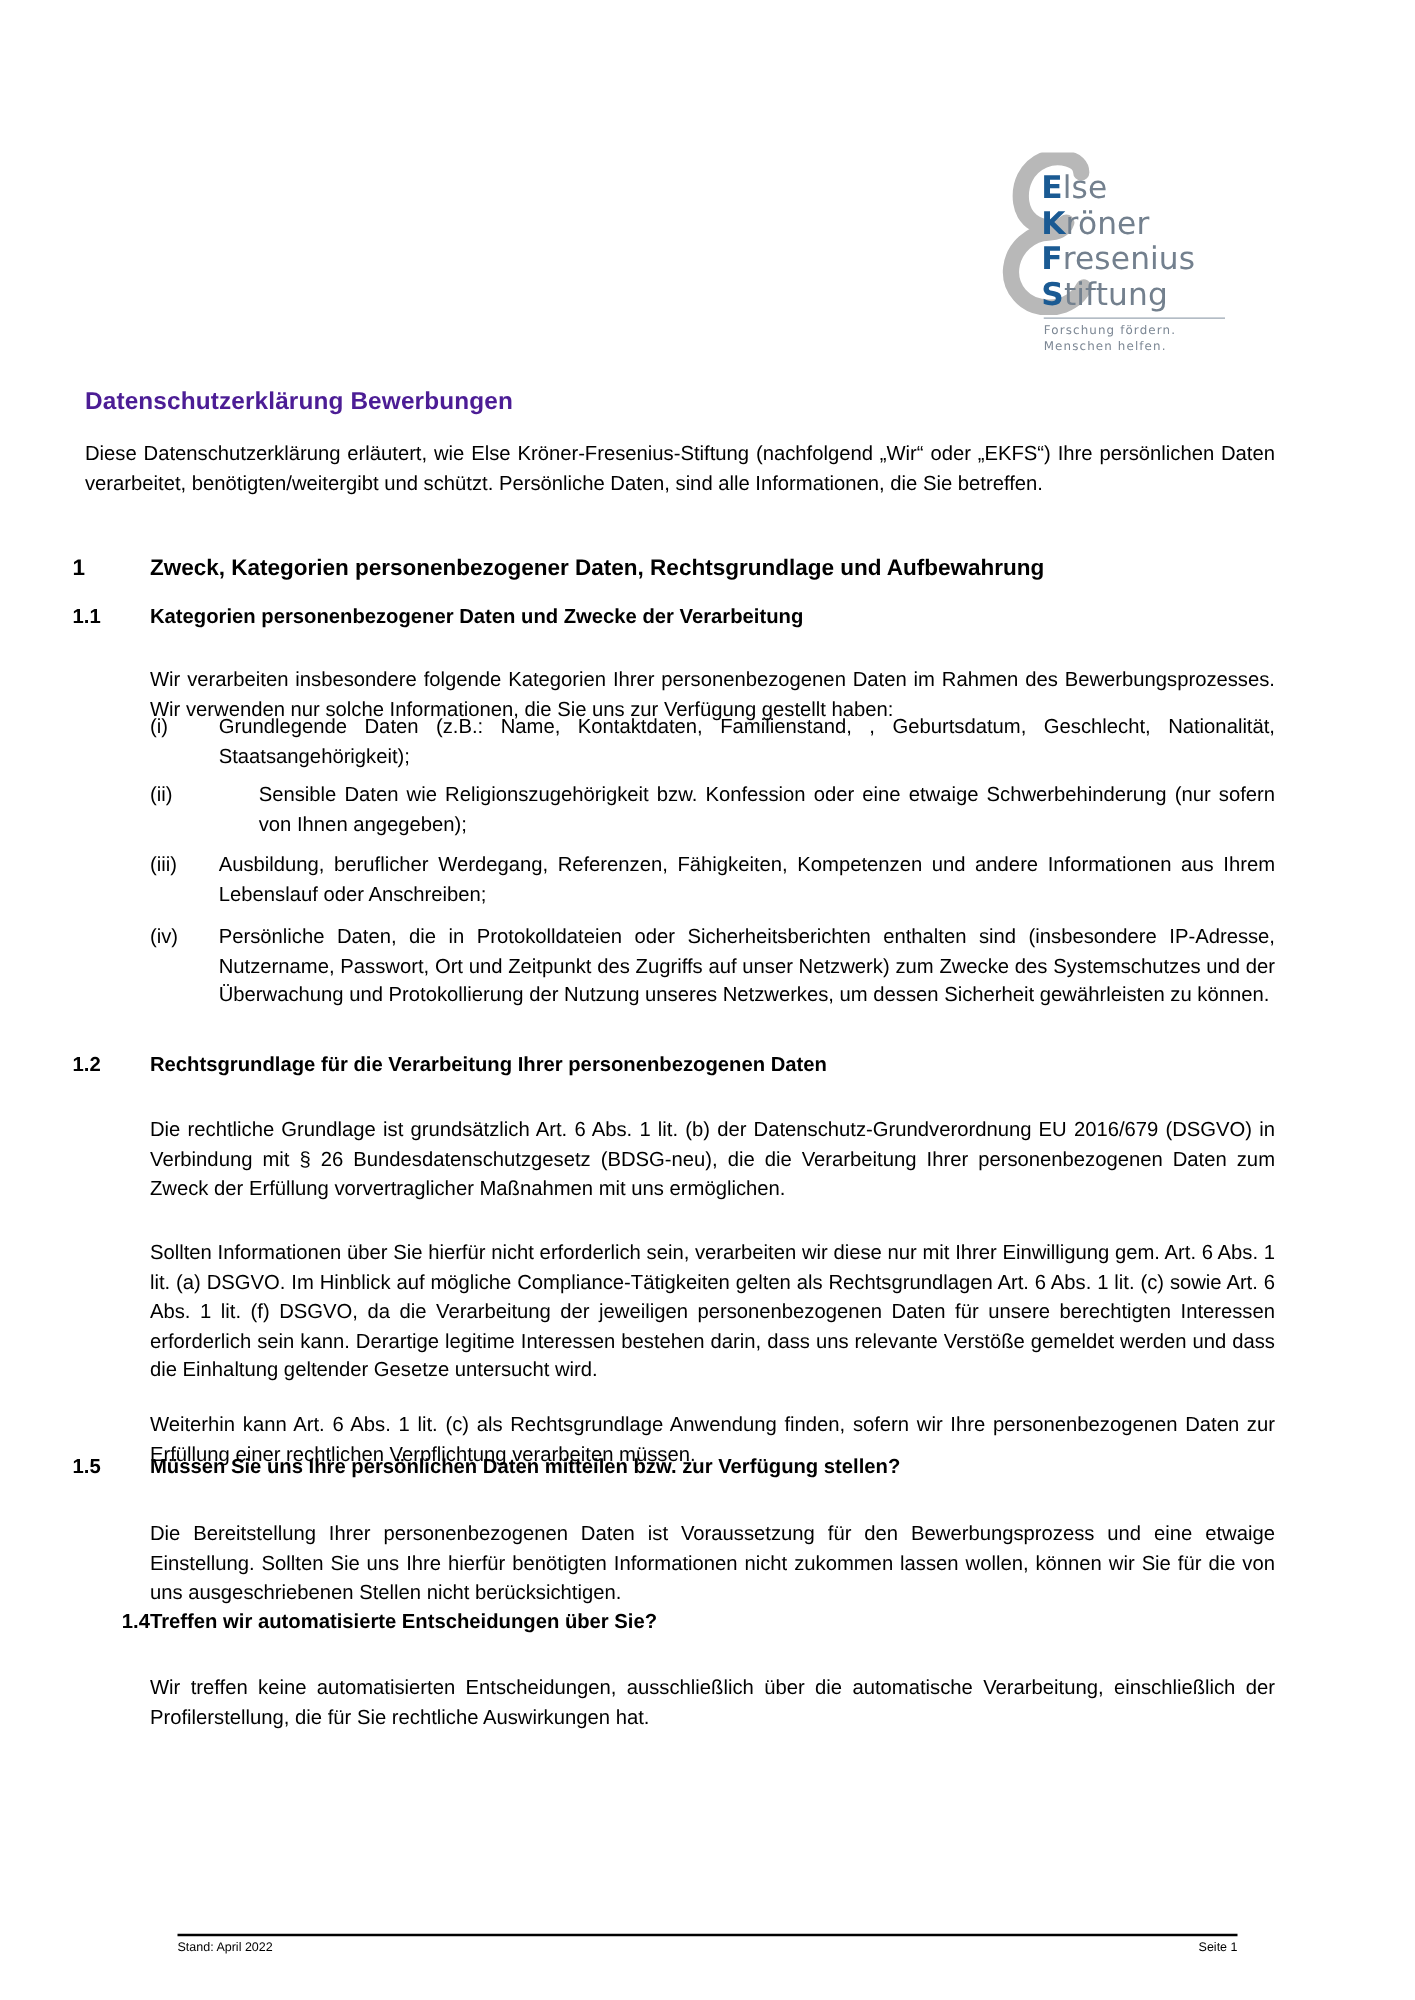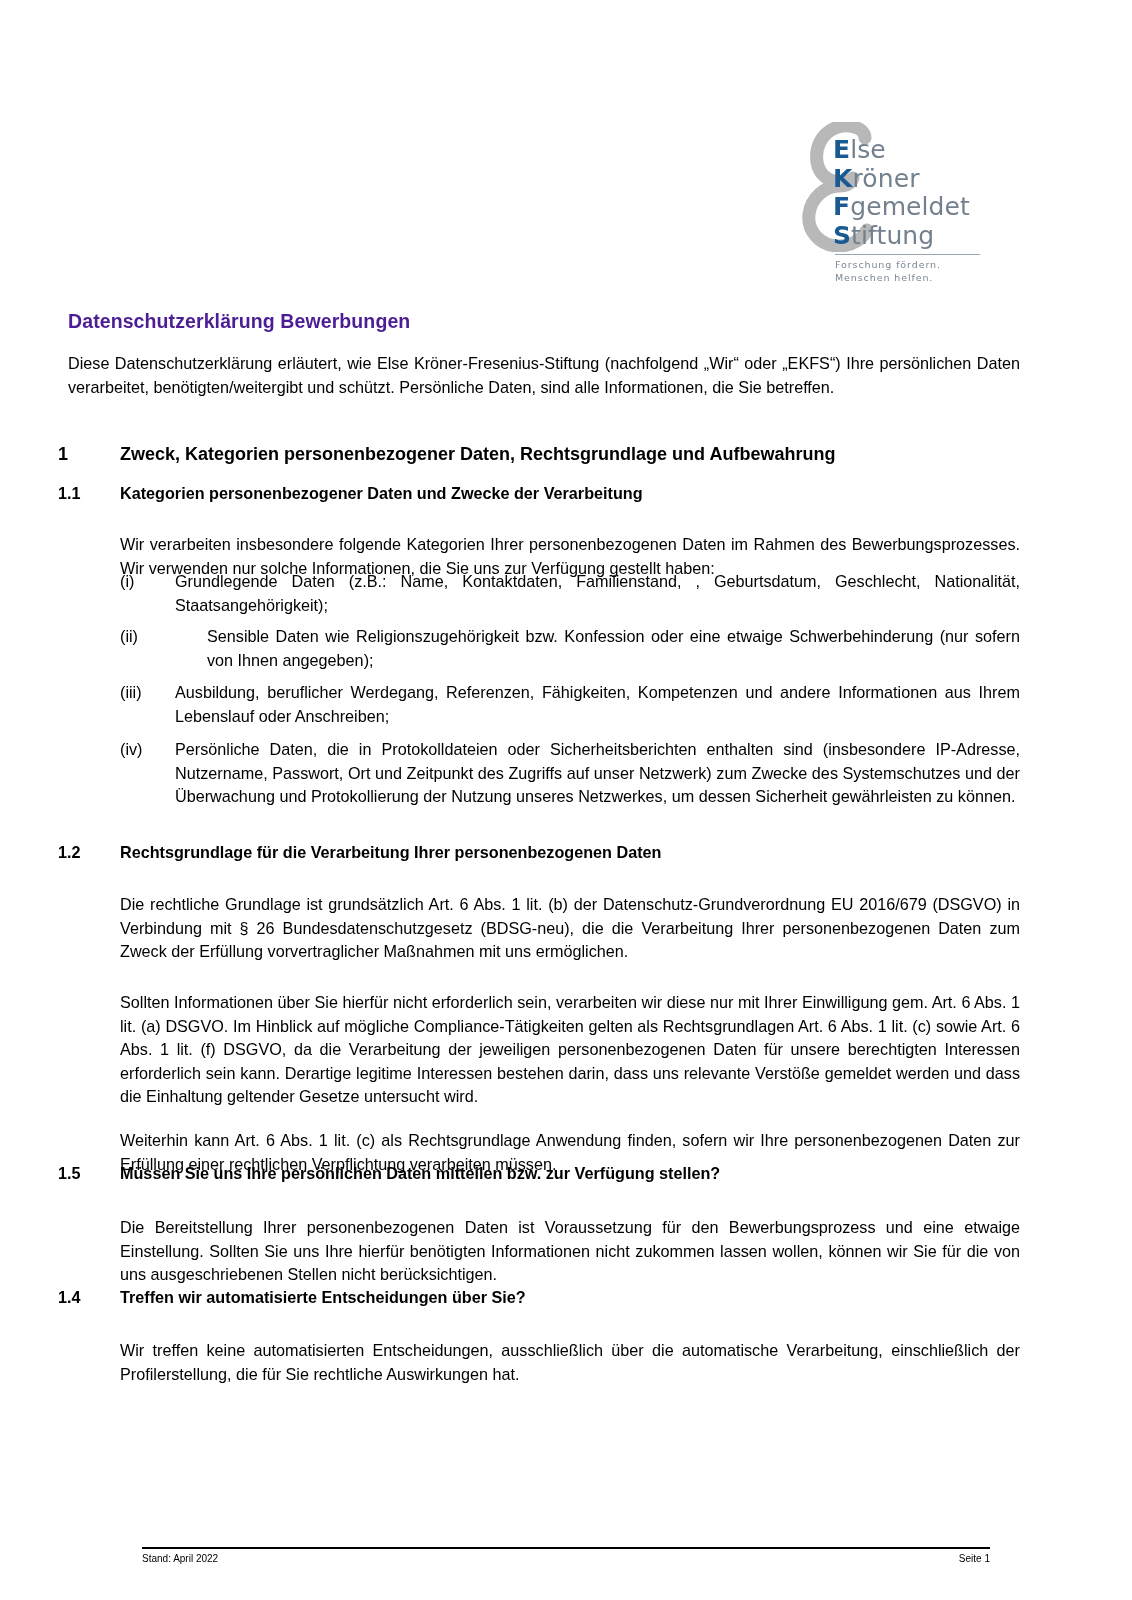--- a/index.html
+++ b/index.html
@@ -177,21 +177,21 @@
 
 <div class="page">
 
   <div class="logo-block">
     <svg class="logo-swoosh" viewBox="0 0 86 130" aria-hidden="true">
       <path d="M70 16 C70 5, 52 1, 40 6 C26 12, 20 26, 22 40 C24 53, 34 60, 46 60 C52 60, 56 58, 58 56 C56 62, 50 64, 44 64 C30 64, 16 76, 14 92 C12 108, 24 124, 44 124 C58 124, 68 116, 72 108" fill="none" stroke="#b8b8b8" stroke-width="13" stroke-linecap="round" stroke-linejoin="round"></path>
     </svg>
     <div class="logo-words">
       <div class="logo-line"><span class="cap">E</span><span>lse</span></div>
       <div class="logo-line"><span class="cap">K</span><span>röner</span></div>
-      <div class="logo-line"><span class="cap">F</span><span>gemeldet</span></div>
+      <div class="logo-line"><span class="cap">F</span><span>resenius</span></div>
       <div class="logo-line"><span class="cap">S</span><span>tiftung</span></div>
     </div>
     <div class="logo-rule"></div>
     <div class="logo-tagline">
       <div>Forschung fördern.</div>
       <div>Menschen helfen.</div>
     </div>
   </div>
 
   <div class="content">
@@ -241,21 +241,21 @@
     <p class="para" style="top:975px;">Sollten Informationen über Sie hierfür nicht erforderlich sein, verarbeiten wir diese nur mit Ihrer Einwilligung gem. Art. 6 Abs. 1 lit. (a) DSGVO. Im Hinblick auf mögliche Compliance-Tätigkeiten gelten als Rechtsgrundlagen Art. 6 Abs. 1 lit. (c) sowie Art. 6 Abs. 1 lit. (f) DSGVO, da die Verarbeitung der jeweiligen personenbezogenen Daten für unsere berechtigten Interessen erforderlich sein kann. Derartige legitime Interessen bestehen darin, dass uns relevante Verstöße gemeldet werden und dass die Einhaltung geltender Gesetze untersucht wird.</p>
     <p class="para" style="top:1113px;">Weiterhin kann Art. 6 Abs. 1 lit. (c) als Rechtsgrundlage Anwendung finden, sofern wir Ihre personenbezogenen Daten zur Erfüllung einer rechtlichen Verpflichtung verarbeiten müssen.</p>
 
     <div class="h2-row" style="top:1164px;">
       <span class="num">1.5</span>
       <span>Müssen Sie uns Ihre persönlichen Daten mitteilen bzw. zur Verfügung stellen?</span>
     </div>
 
     <p class="para" style="top:1200px;">Die Bereitstellung Ihrer personenbezogenen Daten ist Voraussetzung für den Bewerbungsprozess und eine etwaige Einstellung. Sollten Sie uns Ihre hierfür benötigten Informationen nicht zukommen lassen wollen, können wir Sie für die von uns ausgeschriebenen Stellen nicht berücksichtigen.</p>
 
-    <div class="h2-row" style="top:1288px;">
+    <div class="h2-row" style="top:1288px;text-align:right;">
       <span class="num">1.4</span>
       <span>Treffen wir automatisierte Entscheidungen über Sie?</span>
     </div>
 
     <p class="para" style="top:1323px;">Wir treffen keine automatisierten Entscheidungen, ausschließlich über die automatische Verarbeitung, einschließlich der Profilerstellung, die für Sie rechtliche Auswirkungen hat.</p>
 
   </div>
 
   <div class="footer-rule"></div>
   <div class="footer">

